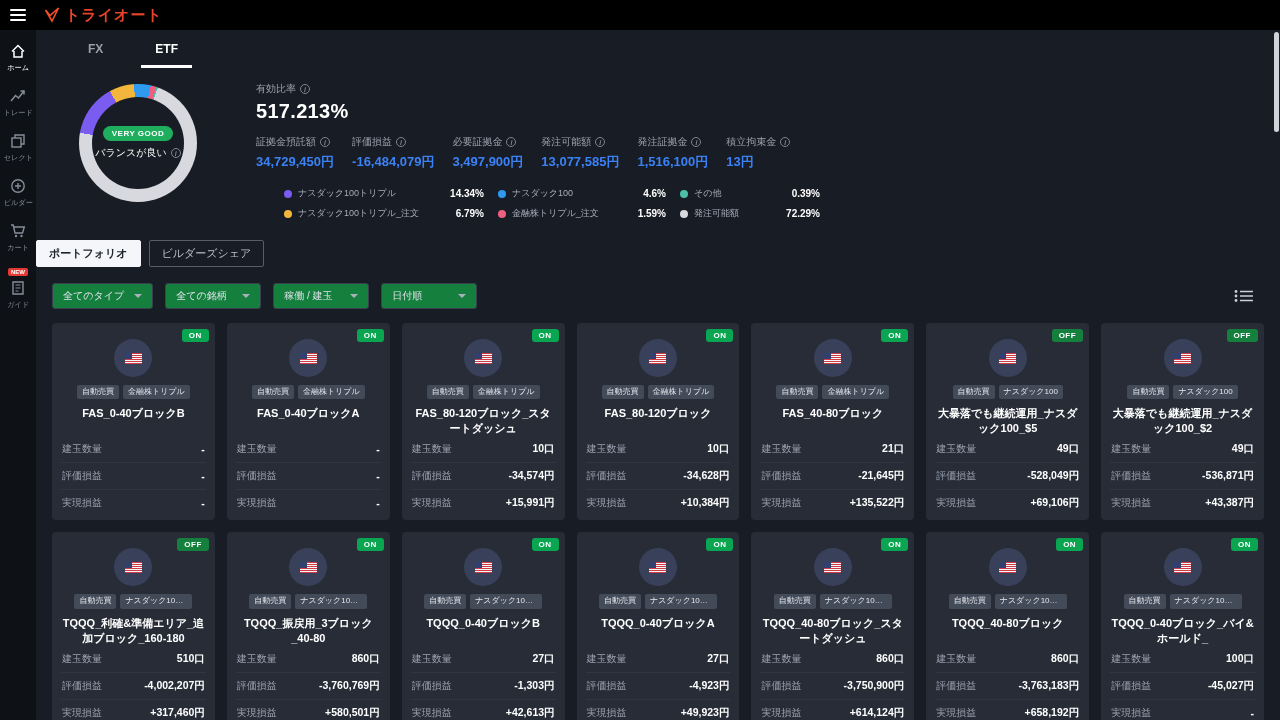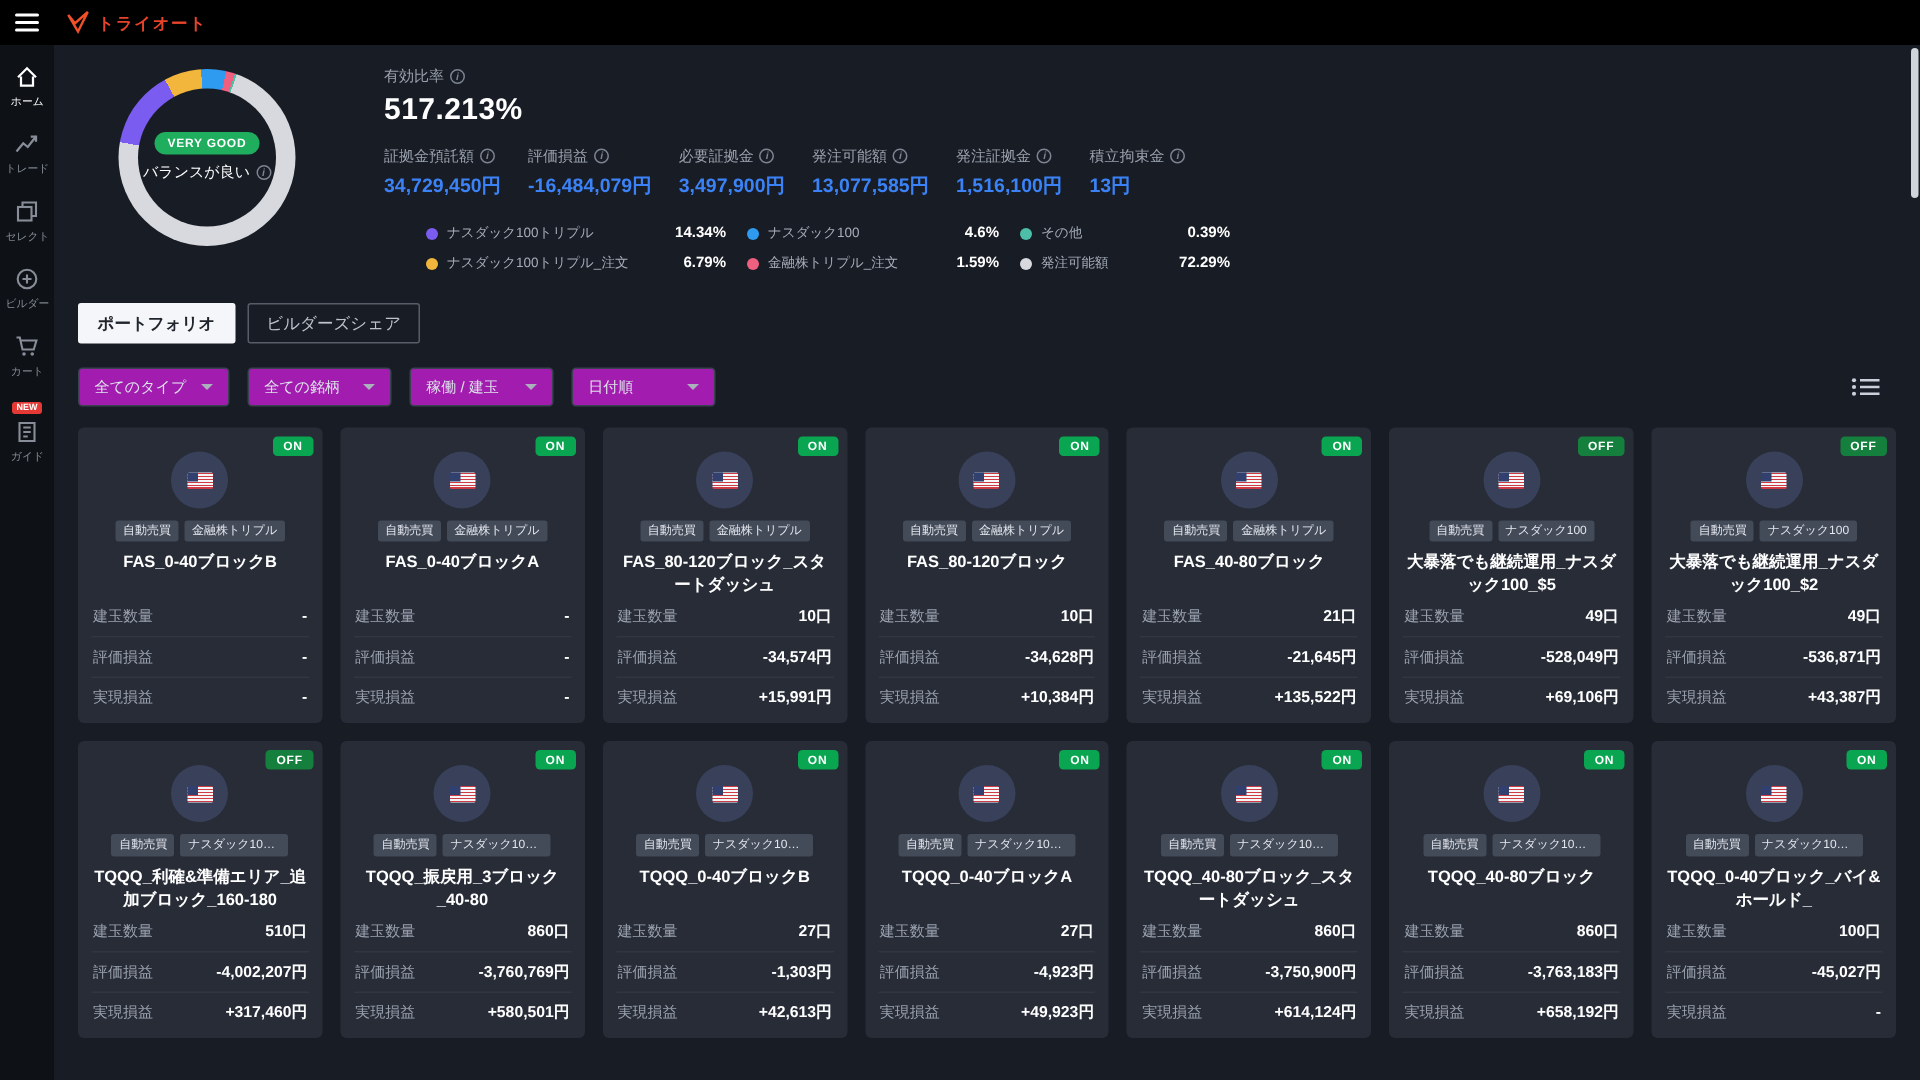--- a/index.html
+++ b/index.html
@@ -7,21 +7,21 @@
     font-family:"Liberation Sans","DejaVu Sans",sans-serif; }
   .page { position:relative; width:1280px; height:720px; }
 
   
   .topbar { position:absolute; top:0; left:0; right:0; height:30px; background:#000;
     display:flex; align-items:center; z-index:10; }
   .hamburger { width:36px; height:30px; display:flex; flex-direction:column; gap:3px;
     align-items:center; justify-content:center; cursor:pointer; }
   .hamburger span { width:16px; height:2px; background:#fff; border-radius:1px; }
   .logo { display:flex; align-items:center; gap:5px; margin-left:8px; }
-  .logo-text { color:#e8432b; font-weight:bold; font-size:11px; letter-spacing:1px; }
+  .logo-text { color:#e8432b; font-weight:bold; font-size:15px; letter-spacing:1px; }
 
   
   .sidebar { position:absolute; top:30px; left:0; width:36px; bottom:0; background:#0e1116;
     display:flex; flex-direction:column; align-items:center; padding-top:6px; }
   .side-item { width:36px; padding:7px 0 8px; display:flex; flex-direction:column;
     align-items:center; gap:3px; color:#878e99; cursor:pointer; position:relative; }
   .side-item.active { color:#ffffff; }
   .side-item svg { display:block; }
   .slabel { font-size:8px; transform:scale(.9); white-space:nowrap; }
   .new-badge { background:#e53935; color:#fff; font-size:6px; font-weight:bold;
@@ -60,27 +60,27 @@
   .info::before { content:"i"; font-style:italic; font-weight:bold; }
 
   .legend { display:grid; grid-template-columns:200px 168px 140px; row-gap:7px; column-gap:14px;
     margin:16px 0 0 28px; }
   .legend-item { display:flex; align-items:center; gap:6px; }
   .dot { width:8px; height:8px; border-radius:50%; flex:0 0 auto; }
   .llabel { font-size:9px; color:#a6adba; white-space:nowrap; }
   .lvalue { font-size:10px; font-weight:bold; color:#fff; margin-left:auto; }
 
   
-  .p-tabs { display:flex; gap:8px; padding:12px 16px 6px; }
+  .p-tabs { display:flex; gap:8px; padding:12px 0 6px; }
   .p-tab { font-size:11px; padding:5px 12px; border:1px solid #565d69; color:#bcc3cd;
     border-radius:2px; cursor:pointer; }
   .p-tab.active { background:#f4f6f9; color:#20242c; border-color:#f4f6f9; font-weight:bold; }
 
   .filters { display:flex; gap:12px; padding:10px 16px 8px; align-items:center; }
-  .filter { background:#a21caf; border:1px solid #3a4150; border-radius:3px; height:26px;
+  .filter { background:#15803d; border:1px solid #3a4150; border-radius:3px; height:26px;
     display:flex; align-items:center; padding:0 10px; font-size:10px; color:#dde2ea;
     min-width:96px; justify-content:space-between; gap:10px; cursor:pointer; }
   .chev { width:0; height:0; border-left:4px solid transparent; border-right:4px solid transparent;
     border-top:4px solid #aab1bd; }
   .list-toggle { margin-left:auto; cursor:pointer; display:flex; align-items:center; padding-right:10px; }
 
   .cards { display:grid; grid-template-columns:repeat(7,1fr); gap:12px; padding:6px 16px 16px; }
   .card { background:#272c37; border-radius:4px; position:relative; padding:8px 9px 4px;
     min-height:160px; cursor:pointer; }
   .status { position:absolute; top:6px; right:6px; font-size:8px; font-weight:bold; color:#fff;
@@ -168,20 +168,28 @@
       <svg width="16" height="16" viewBox="0 0 16 16">
         <path d="M3 2h10v12H3z" fill="none" stroke="currentColor" stroke-width="1.4"></path>
         <path d="M5.5 5h5M5.5 8h5M5.5 11h3" stroke="currentColor" stroke-width="1.2"></path>
       </svg>
       <span class="slabel">ガイド</span>
     </div>
   </div>
 
   <div class="main">
 
+    <div class="acct-tabs">
+      <div class="acct-tab">
+        <span>FX</span>
+      </div>
+      <div class="acct-tab active">
+        <span>ETF</span>
+      </div>
+    </div>
 
     <div class="summary">
       <div class="donut-box">
         <div class="donut" style="background: conic-gradient(from 280deg, rgb(122, 92, 240) 0%, rgb(122, 92, 240) 14.34%, rgb(242, 182, 60) 14.34%, rgb(242, 182, 60) 21.13%, rgb(46, 155, 240) 21.13%, rgb(46, 155, 240) 25.73%, rgb(239, 95, 128) 25.73%, rgb(239, 95, 128) 27.32%, rgb(77, 191, 168) 27.32%, rgb(77, 191, 168) 27.71%, rgb(215, 217, 222) 27.71%, rgb(215, 217, 222) 100%);">
           <div class="donut-inner">
             <span class="vg-badge">VERY GOOD</span>
             <div class="balance-caption">
               <span>バランスが良い</span>
               <span class="info"></span>
             </div>

